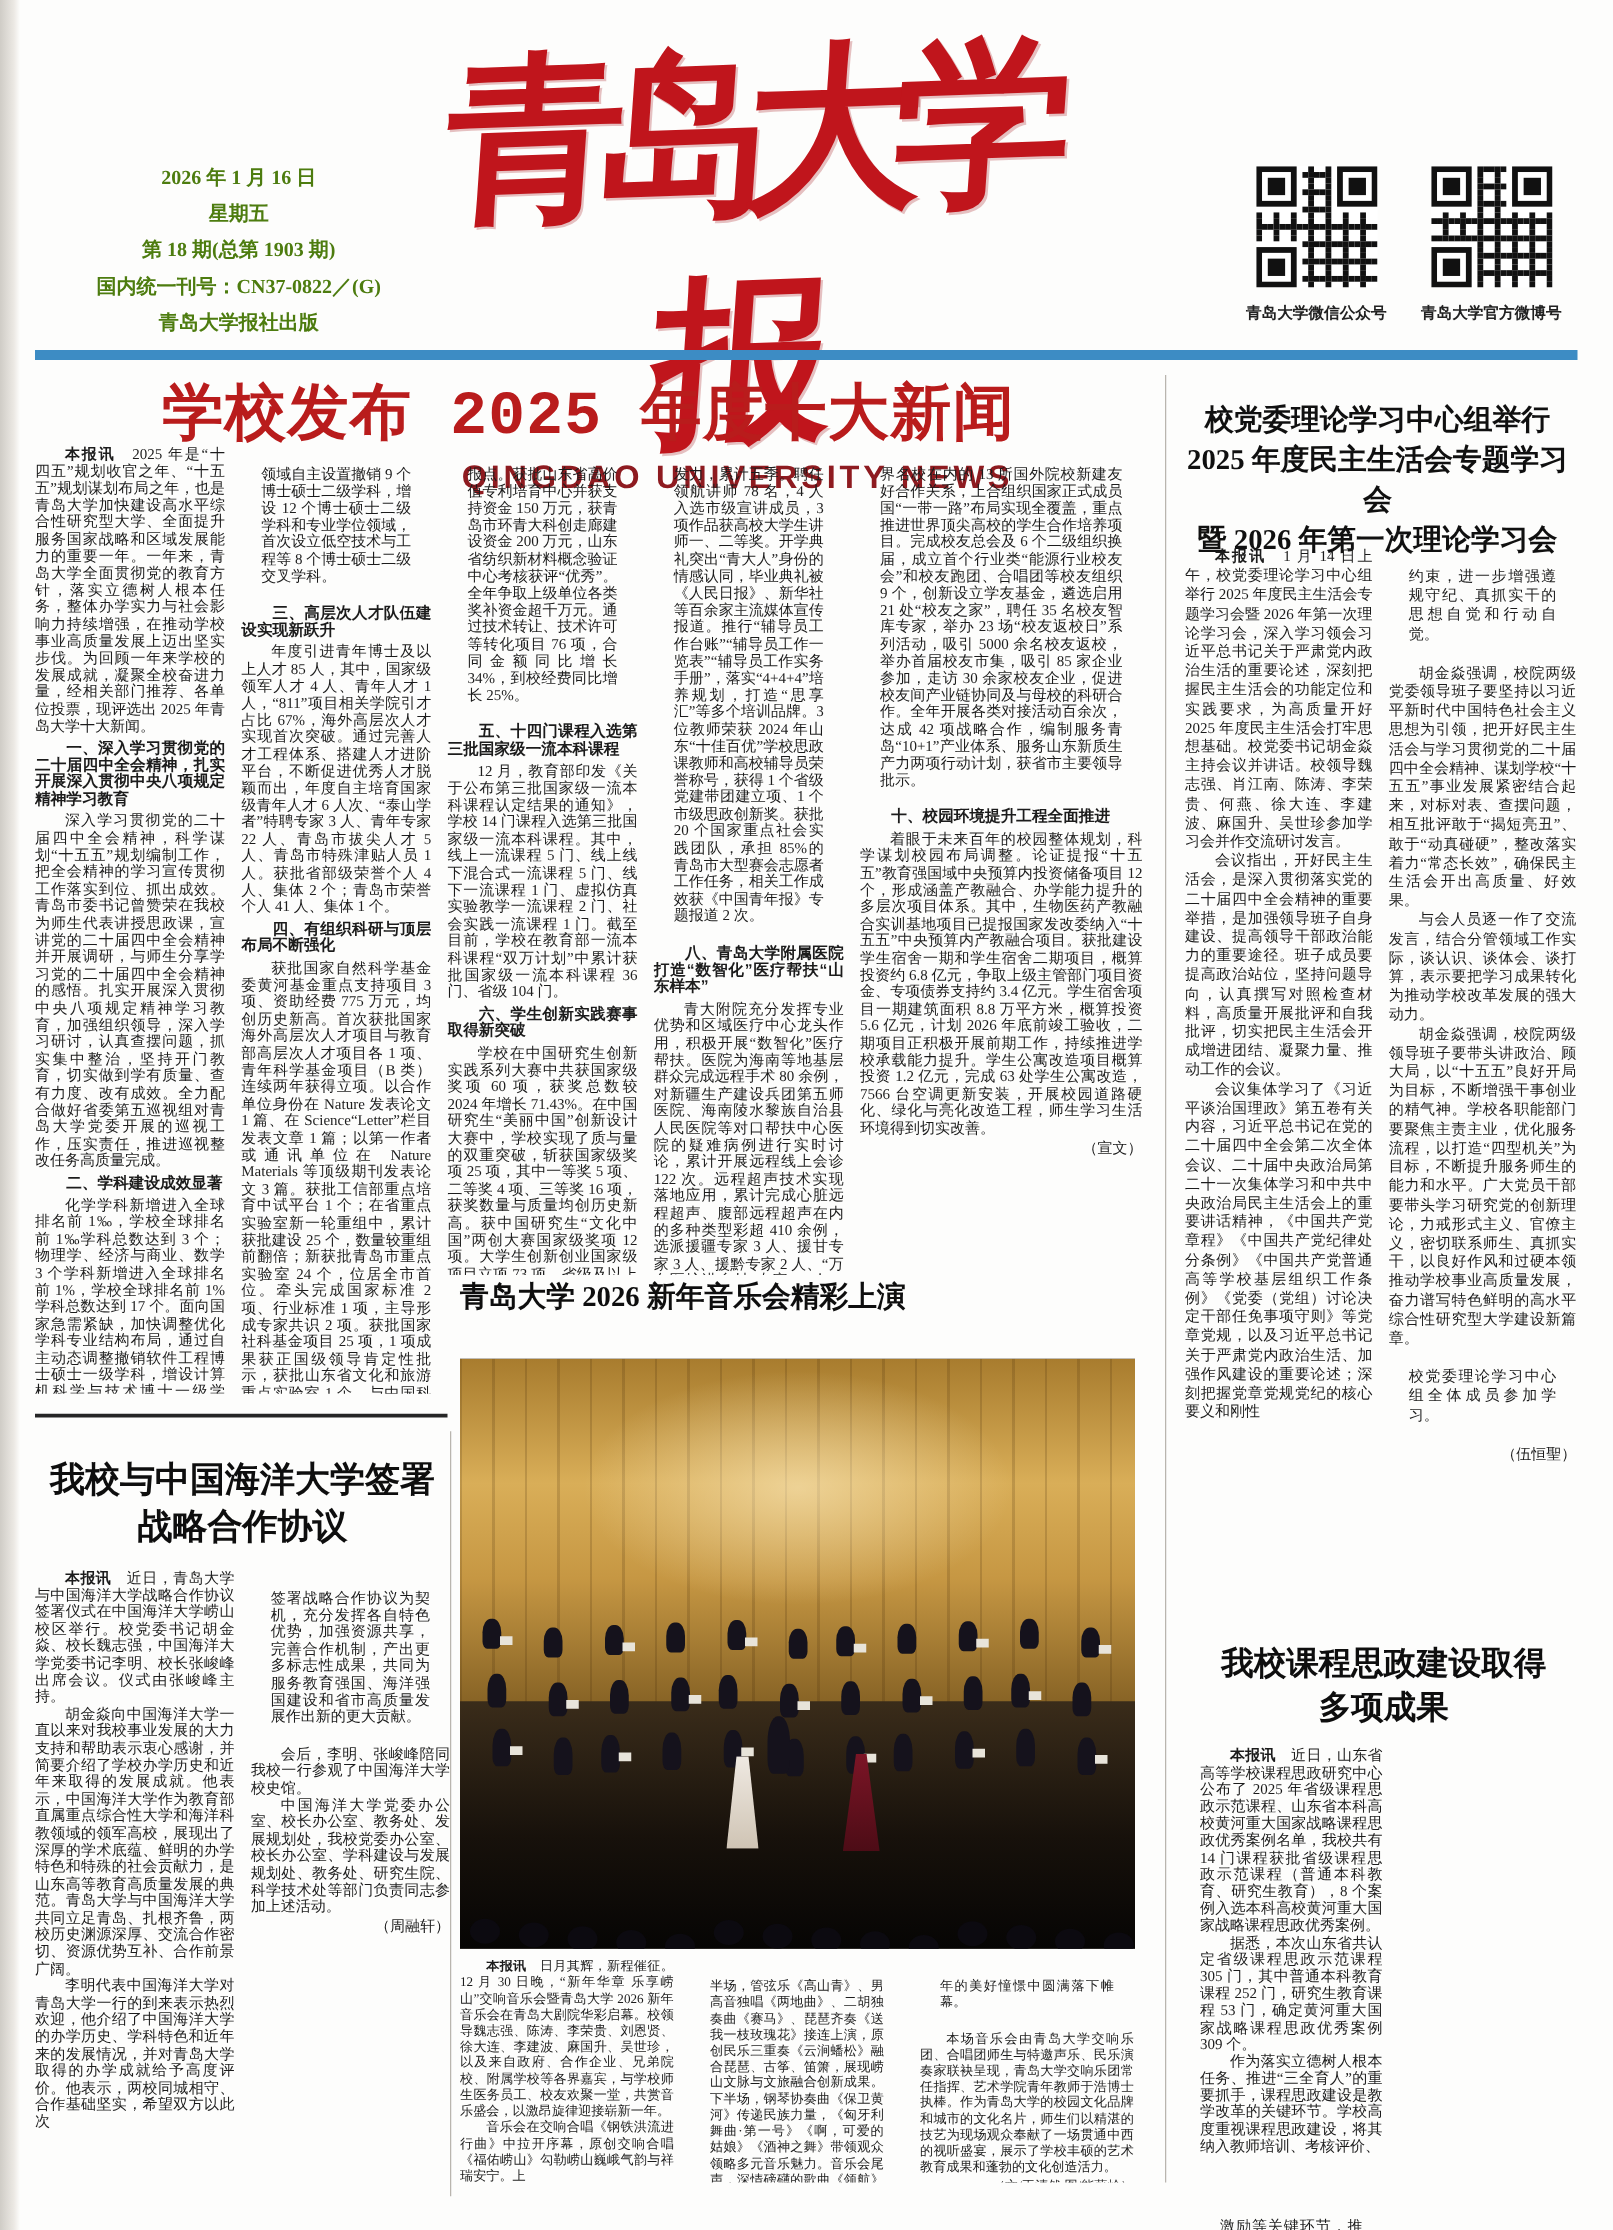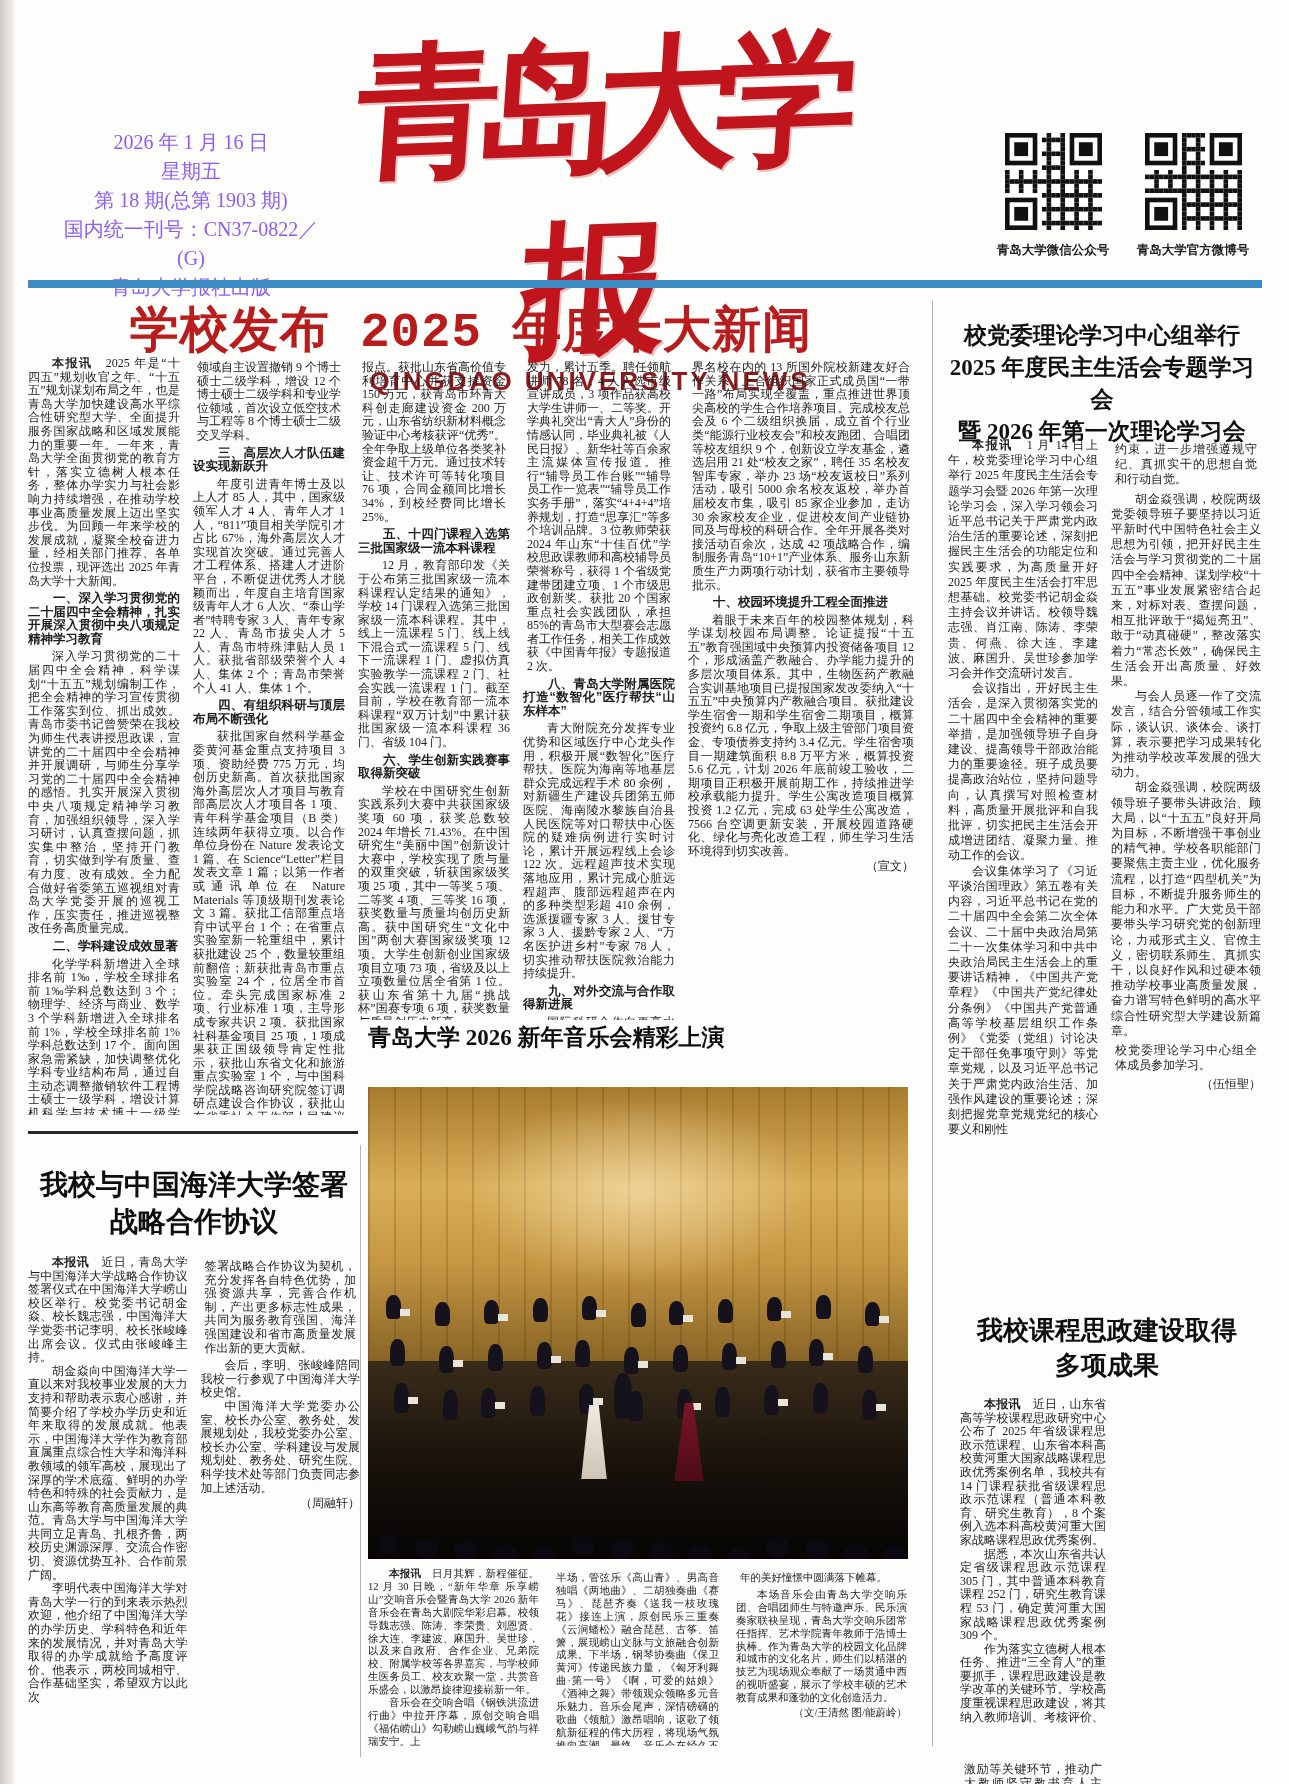--- a/index.html
+++ b/index.html
@@ -1,37 +1,37 @@
 <!DOCTYPE html>
 <html><head>
 <meta charset="utf-8">
 <style>
   html,body{margin:0;padding:0;}
   body{width:1290px;height:1784px;position:relative;background:#fdfdfc;overflow:hidden;
        font-family:"Liberation Serif",serif;color:#1c1c1c;}
   .abs{position:absolute;}
   .edge{left:0;top:0;width:16px;height:1784px;background:linear-gradient(90deg,#cfccc6,#ece9e4 70%,#fdfdfc);}
   
-  .hmeta{left:62px;top:128px;width:258px;text-align:center;font-size:20px;font-weight:normal;color:#8b5cf6;line-height:29px;}
+  .hmeta{left:62px;top:128px;width:258px;text-align:center;font-size:16px;font-weight:bold;color:#4d7c0f;line-height:29px;}
   .brand{left:310px;top:18px;width:560px;height:190px;text-align:center;}
   .brand .cn{font-size:142px;font-weight:bold;color:#c0151c;letter-spacing:-0.16em;
              display:inline-block;transform:skewX(-6deg) rotate(-2deg) scaleY(1.02);
              font-family:"Liberation Serif",serif;line-height:180px;text-shadow:2px 2px 0 rgba(160,10,16,.25);}
   .brand .en{display:block;margin-top:-12px;font-size:26px;font-weight:bold;color:#8e1b20;letter-spacing:3px;
              font-family:Liberation Sans, sans-serif;}
   .qr{width:97px;height:97px;background:#fff;}
   .qrlabel{width:140px;text-align:center;font-size:12.5px;color:#222;font-weight:bold;font-family:"Liberation Sans",sans-serif;}
   .bluebar{left:28px;top:280px;width:1234px;height:8px;background:#3d8cc4;}
   
   .mainhead{left:28px;top:297px;width:886px;text-align:center;font-size:49px;font-weight:900;color:#b91c1c;
             font-family:Liberation Mono, monospace;letter-spacing:1px;}
   .cols{display:flex;gap:13px;}
   .col{overflow:hidden;font-size:12px;line-height:13.6px;text-align:justify;}
   .col .bl-p,.col .bl-lead{text-indent:2em;margin:0;}
-  .col .bl-c{margin:4px;}
+  .col .bl-c{margin:16px;}
   .col .bl-h{text-indent:2em;font-weight:bold;font-family:"Liberation Sans",sans-serif;margin:4px 0;font-size:12.5px;}
   .col .bl-b{text-align:right;margin-top:2px;}
   .maincols{left:28px;top:357px;width:886px;}
   .c-tall{width:152px;height:758px;}
   .c-mid{width:152px;height:663px;}
   .c-wide{flex:1;height:663px;}
   
   .rhead{left:942px;top:320px;width:320px;text-align:center;font-size:23px;font-weight:bold;color:#101010;line-height:32px;font-family:Liberation Serif, serif;}
   .rcols{left:948px;top:438px;width:314px;}
   .rcol{width:150px;height:830px;line-height:15.2px;}

